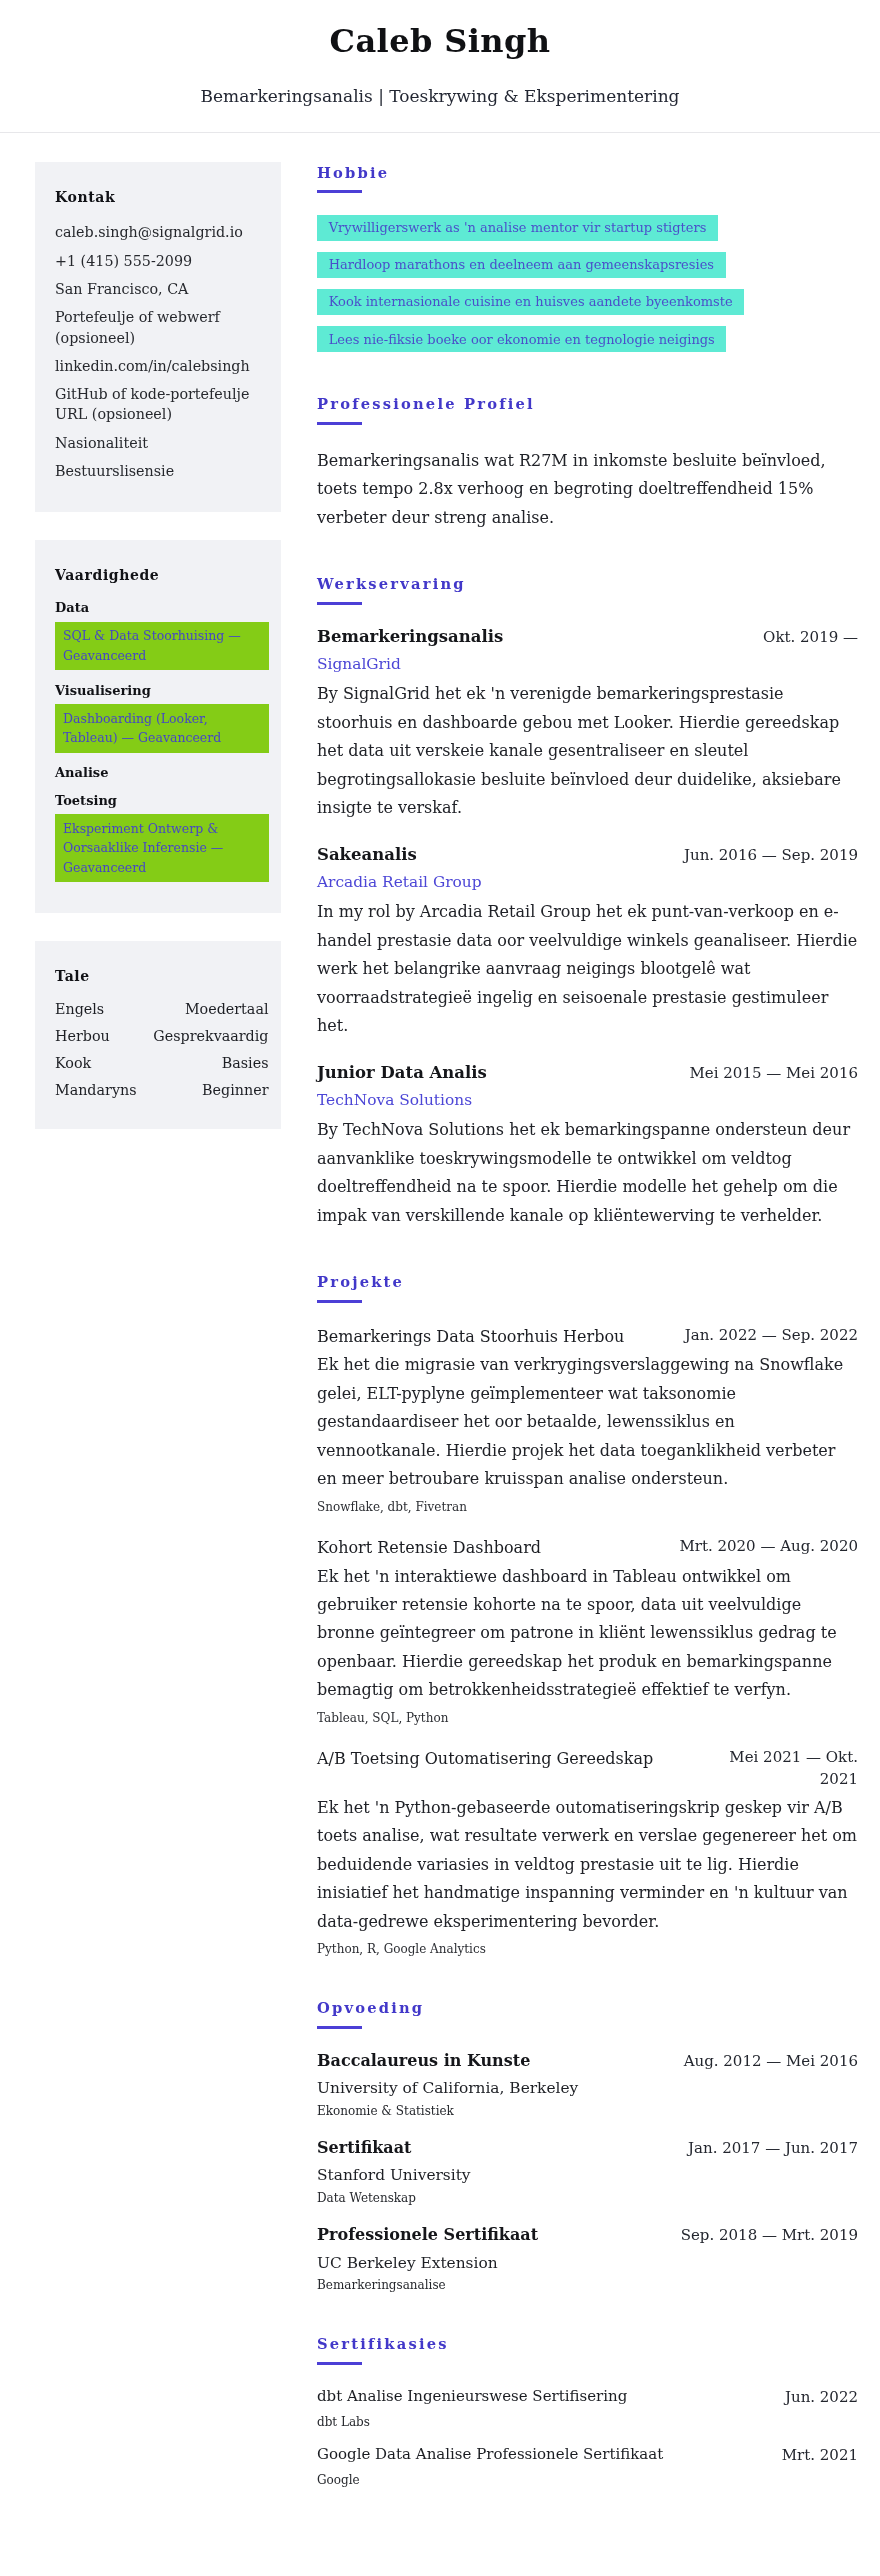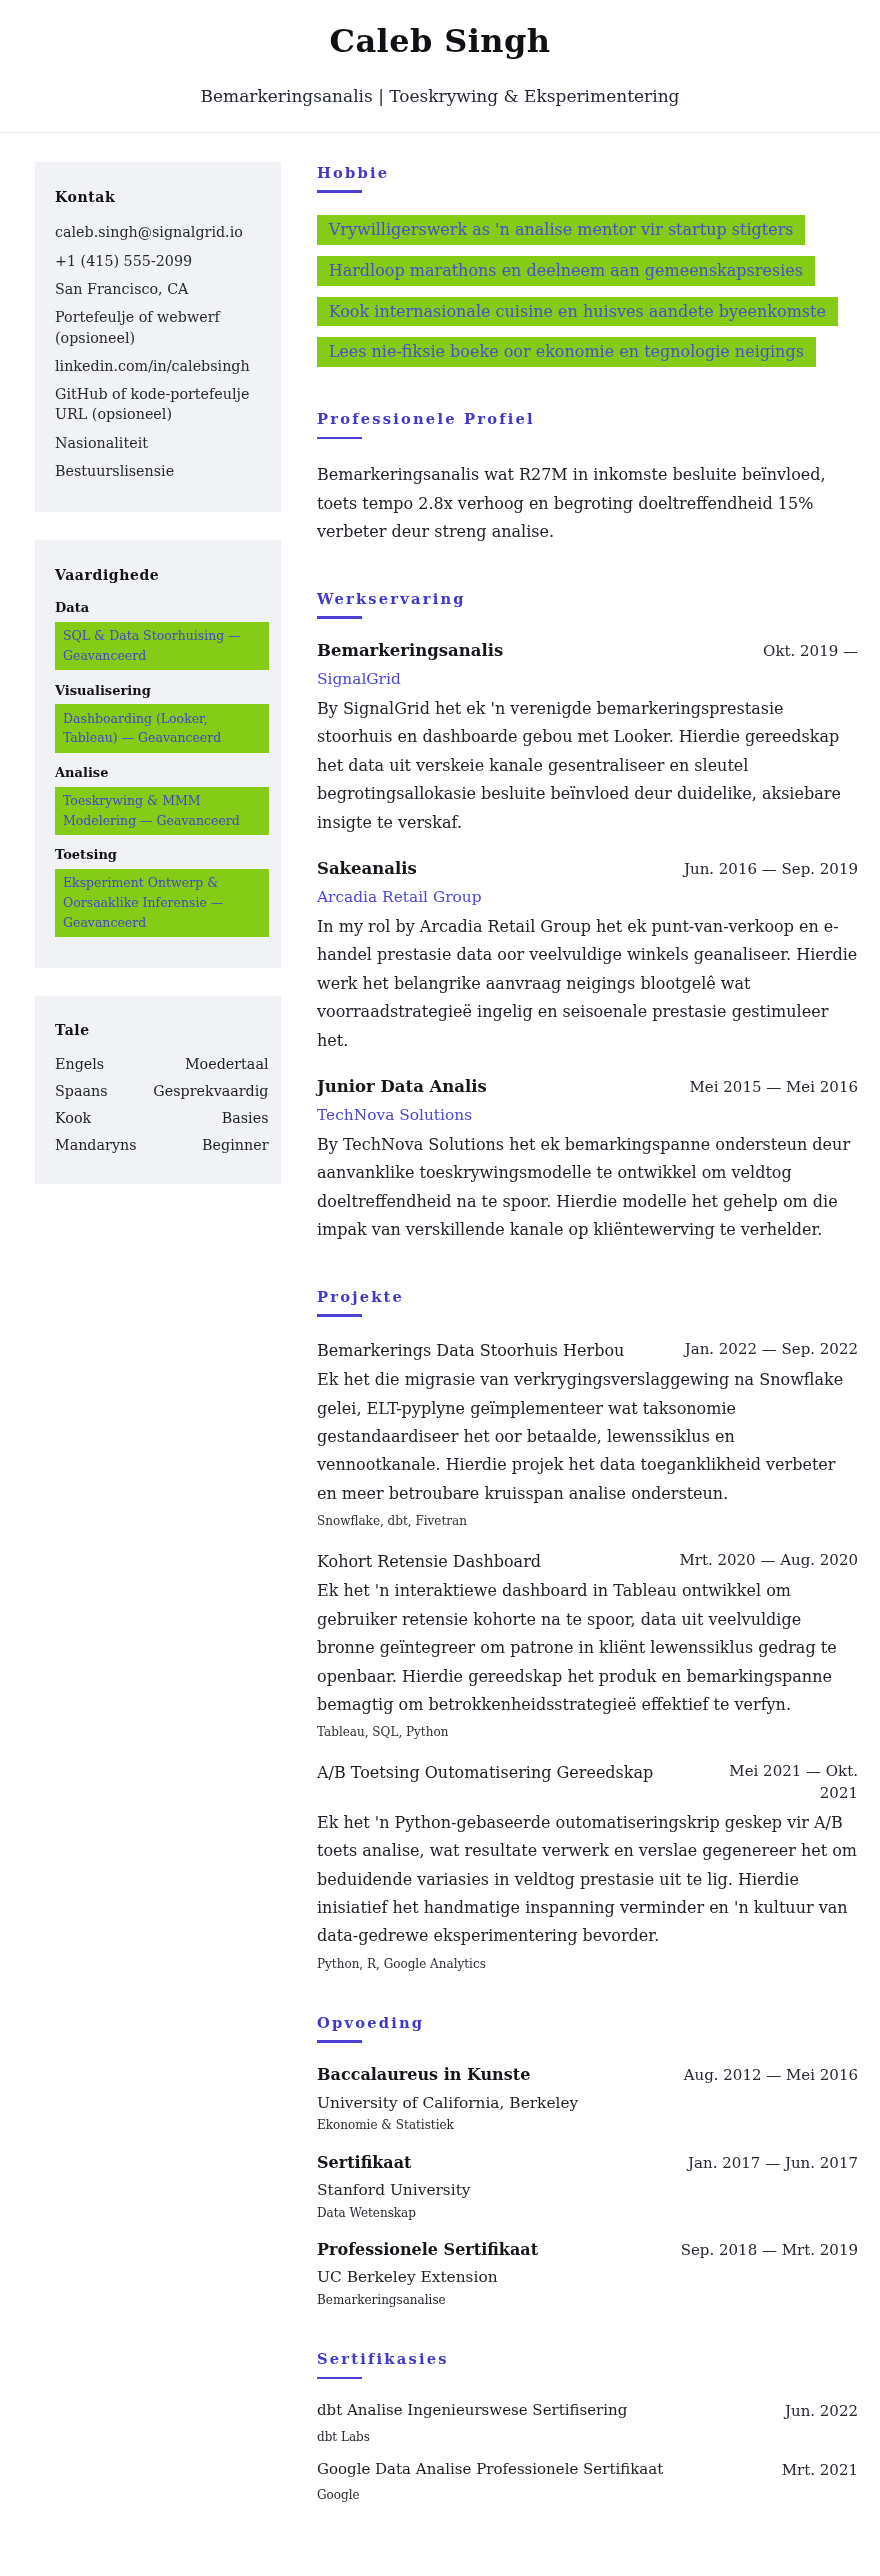--- a/index.html
+++ b/index.html
@@ -31,21 +31,21 @@
   .lang-row { display:flex; justify-content:space-between; font-size:14.3px; color:#1d1f24; margin-bottom:11px; }
   .lang-row:last-child { margin-bottom:0; }
 
   
   .main { flex:1 1 auto; max-width:541px; padding-top:1.5px; }
   .section { margin-bottom:43px; }
   .section:last-child { margin-bottom:0; }
   .section h2 { color:#4238c9; font-size:14.7px; font-weight:700; letter-spacing:2.2px; margin-bottom:9.5px; }
   .bar { width:45px; height:2.9px; background:#4c3fd6; margin-bottom:22px; }
 
-  .hobby-pill { display:table; background:#84cc16; color:#4a4fca; font-size:16px; line-height:1.22; padding:5.1px 11.7px; margin-bottom:11px; }
+  .hobby-pill { display:table; background:#5eead4; color:#4a4fca; font-size:13px; line-height:1.22; padding:5.1px 11.7px; margin-bottom:11px; }
   .hobby-pill:last-child { margin-bottom:16px; }
 
   .profile-text, .desc { font-size:16px; line-height:1.78; color:#202228; }
 
   .entry { margin-bottom:22px; }
   .entry:last-child { margin-bottom:0; }
   .entry-head { display:flex; justify-content:space-between; align-items:flex-start; }
   .role { font-size:16.5px; font-weight:700; color:#15161a; }
   .proj-name { font-size:16px; font-weight:400; color:#1b1d22; line-height:1.45; }
   .dates { font-size:15px; color:#23262e; margin-left:13.2px; text-align:right; white-space:nowrap; flex-shrink:0; line-height:1.45; }
@@ -91,36 +91,35 @@
       <div class="skill-group">
         <div class="skill-cat">Data</div>
         <span class="skill-pill">SQL &amp; Data Stoorhuising — Geavanceerd</span>
       </div>
       <div class="skill-group">
         <div class="skill-cat">Visualisering</div>
         <span class="skill-pill">Dashboarding (Looker, Tableau) — Geavanceerd</span>
       </div>
       <div class="skill-group">
         <div class="skill-cat">Analise</div>
-        <span class="skill-pill">Toeskrywing &amp; MMM Modelering — Geavanceerd</span>
       </div>
       <div class="skill-group">
         <div class="skill-cat">Toetsing</div>
         <span class="skill-pill">Eksperiment Ontwerp &amp; Oorsaaklike Inferensie — Geavanceerd</span>
       </div>
     </div>
 
     <div class="sidebox">
       <h3>Tale</h3>
       <div class="lang-row">
         <span>Engels</span>
         <span>Moedertaal</span>
       </div>
       <div class="lang-row">
-        <span>Spaans</span>
+        <span>Herbou</span>
         <span>Gesprekvaardig</span>
       </div>
       <div class="lang-row">
         <span>Kook</span>
         <span>Basies</span>
       </div>
       <div class="lang-row">
         <span>Mandaryns</span>
         <span>Beginner</span>
       </div>

